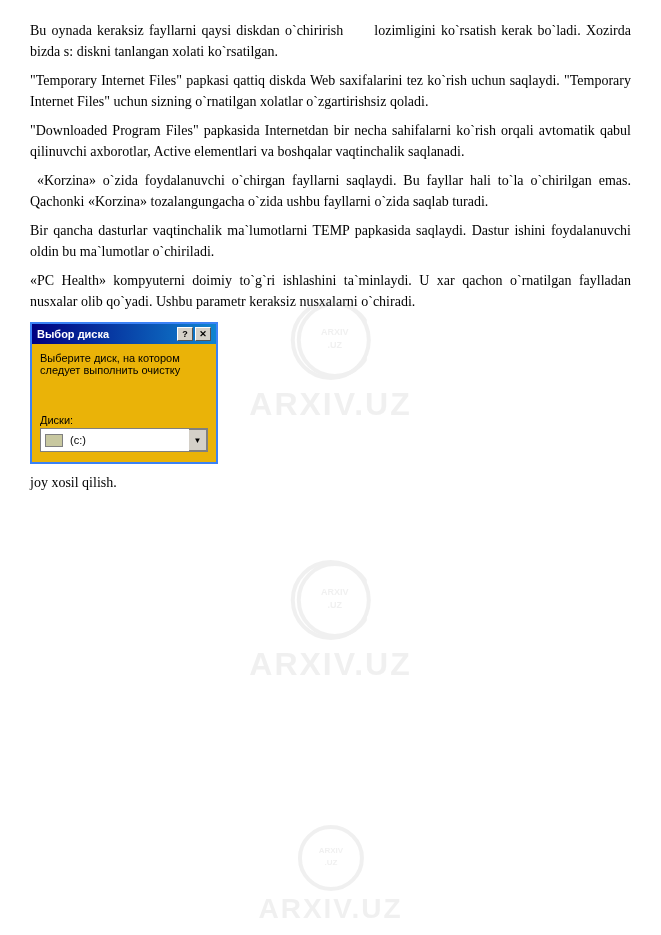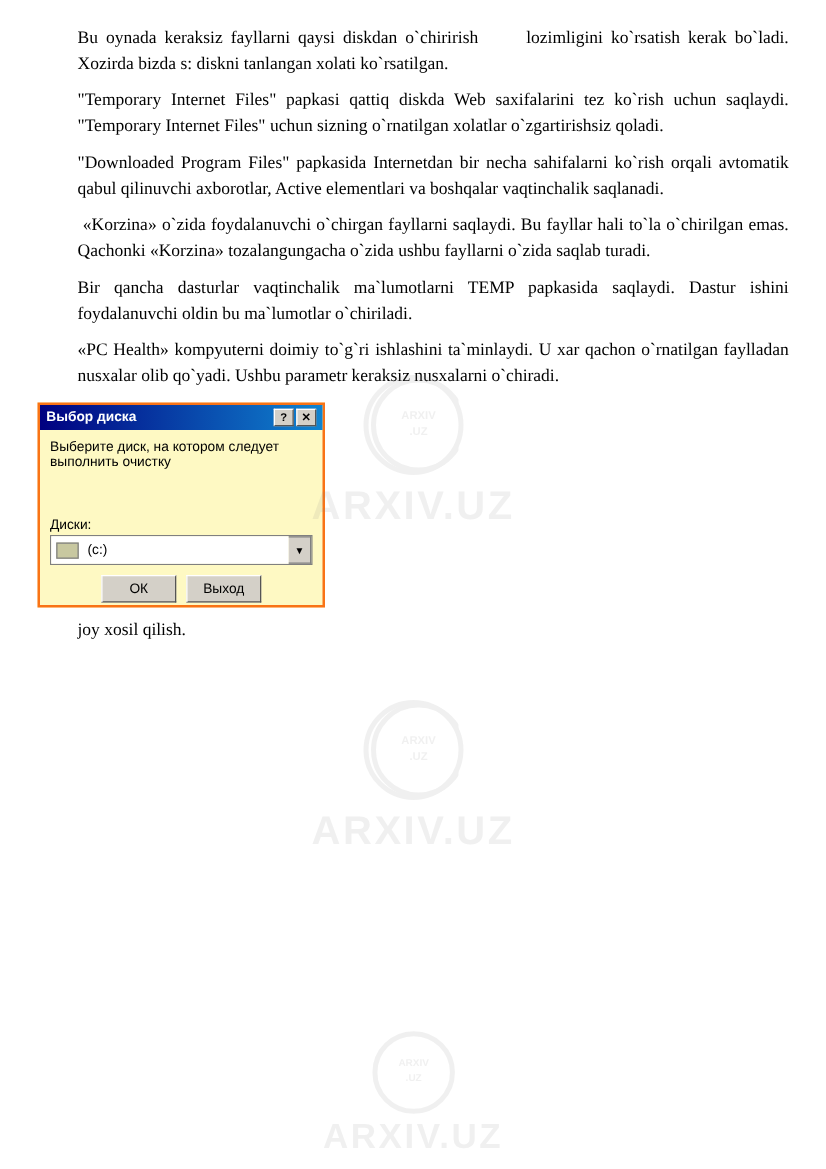--- a/index.html
+++ b/index.html
@@ -13,35 +13,34 @@
       padding: 20px 30px;
       position: relative;
     }
     .content-area {
       width: 100%;
     }
     p {
       margin-bottom: 8px;
       line-height: 1.5;
       text-align: justify;
-      margin-left: 32px;
     }
     .bold { font-weight: bold; }
 
     
     .dialog-container {
       display: flex;
       align-items: flex-start;
       margin: 10px 0 8px 0;
       gap: 16px;
     }
     .dialog-box {
-      width: 230px;
-      border: 2px solid #f97316;
-      background: #fef9c3;
+      width: 188px;
+      border: 2px solid #3b82f6;
+      background: #eab308;
       font-family: Arial, sans-serif;
       font-size: 11px;
       flex-shrink: 0;
     }
     .dialog-titlebar {
       background: linear-gradient(to right, #000080, #1084d0);
       color: #fff;
       padding: 3px 5px;
       display: flex;
       align-items: center;
@@ -232,24 +231,20 @@
       <div class="dialog-body">
         <label>Выберите диск, на котором следует выполнить очистку</label>
         <div class="field-label">Диски:</div>
         <div class="dialog-select-wrapper">
           <div class="dialog-select-inner">
             <span style="display:inline-block;width:18px;height:13px;background:#c8c8a0;border:1px solid #808080;vertical-align:middle;margin-right:3px;"></span>
             <span>(c:)</span>
           </div>
           <div class="dialog-select-arrow">▼</div>
         </div>
-        <div class="dialog-buttons">
-          <button class="dialog-btn">ОК</button>
-          <button class="dialog-btn">Выход</button>
-        </div>
       </div>
     </div>
 
     <div class="dialog-right-text">
     </div>
   </div>
 
   <p>joy xosil qilish.</p>
 
 </div>

